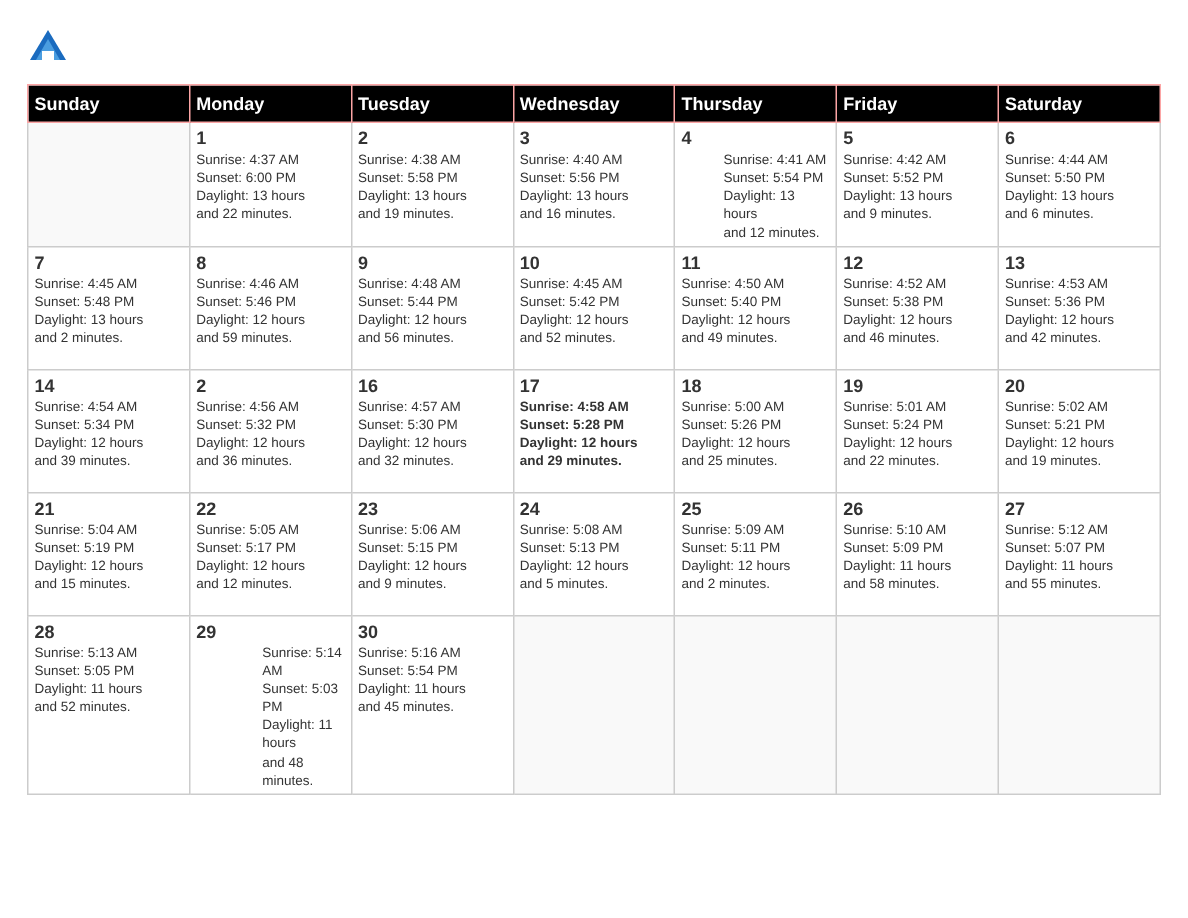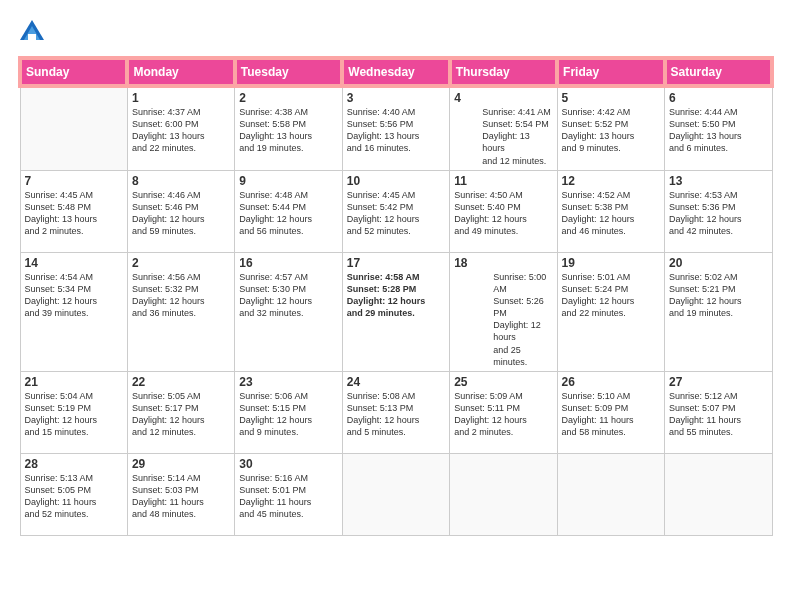--- a/index.html
+++ b/index.html
@@ -56,27 +56,27 @@
     .subtitle {
       font-size: 16px;
       color: #333;
     }
     .calendar {
       width: 100%;
       border-collapse: collapse;
       border: 1px solid #ccc;
     }
     .calendar th {
-      background: #ec4899;
+      background: #000000;
       color: #fff;
       font-size: 12px;
       font-weight: bold;
       padding: 5px 4px;
       text-align: left;
-      border: 4px solid #fca5a5;
+      border: 1px solid #fca5a5;
     }
     .calendar td {
       border: 1px solid #ccc;
       vertical-align: top;
       padding: 3px 4px;
       width: calc(100% / 7);
       height: 82px;
       font-size: 9.5px;
       color: #333;
       background: #fff;
@@ -252,21 +252,21 @@
           </td>
           <td>
             <span class="day-number">17</span>
             <div class="day-info" style="white-space: pre-line; font-weight: bold;">Sunrise: 4:58 AM
 Sunset: 5:28 PM
 Daylight: 12 hours
 and 29 minutes.</div>
           </td>
           <td>
             <span class="day-number">18</span>
-            <div class="day-info" style="white-space: pre-line; margin-left: 39px;">Sunrise: 5:00 AM
+            <div class="day-info" style="white-space: pre-line;">Sunrise: 5:00 AM
 Sunset: 5:26 PM
 Daylight: 12 hours
 and 25 minutes.</div>
           </td>
           <td>
             <span class="day-number">19</span>
             <div class="day-info" style="white-space: pre-line;">Sunrise: 5:01 AM
 Sunset: 5:24 PM
 Daylight: 12 hours
 and 22 minutes.</div>
@@ -333,29 +333,29 @@
         <tr>
           <td>
             <span class="day-number">28</span>
             <div class="day-info" style="white-space: pre-line;">Sunrise: 5:13 AM
 Sunset: 5:05 PM
 Daylight: 11 hours
 and 52 minutes.</div>
           </td>
           <td>
             <span class="day-number">29</span>
-            <div class="day-info" style="white-space: pre-line;">Sunrise: 5:14 AM
+            <div class="day-info" style="white-space: pre-line; margin-left: 44px;">Sunrise: 5:14 AM
 Sunset: 5:03 PM
 Daylight: 11 hours
 and 48 minutes.</div>
           </td>
           <td>
             <span class="day-number">30</span>
             <div class="day-info" style="white-space: pre-line;">Sunrise: 5:16 AM
-Sunset: 5:01 PM
+Sunset: 5:54 PM
 Daylight: 11 hours
 and 45 minutes.</div>
           </td>
           <td class="empty"></td>
           <td class="empty"></td>
           <td class="empty"></td>
           <td class="empty"></td>
         </tr>
       </tbody>
   </table>

